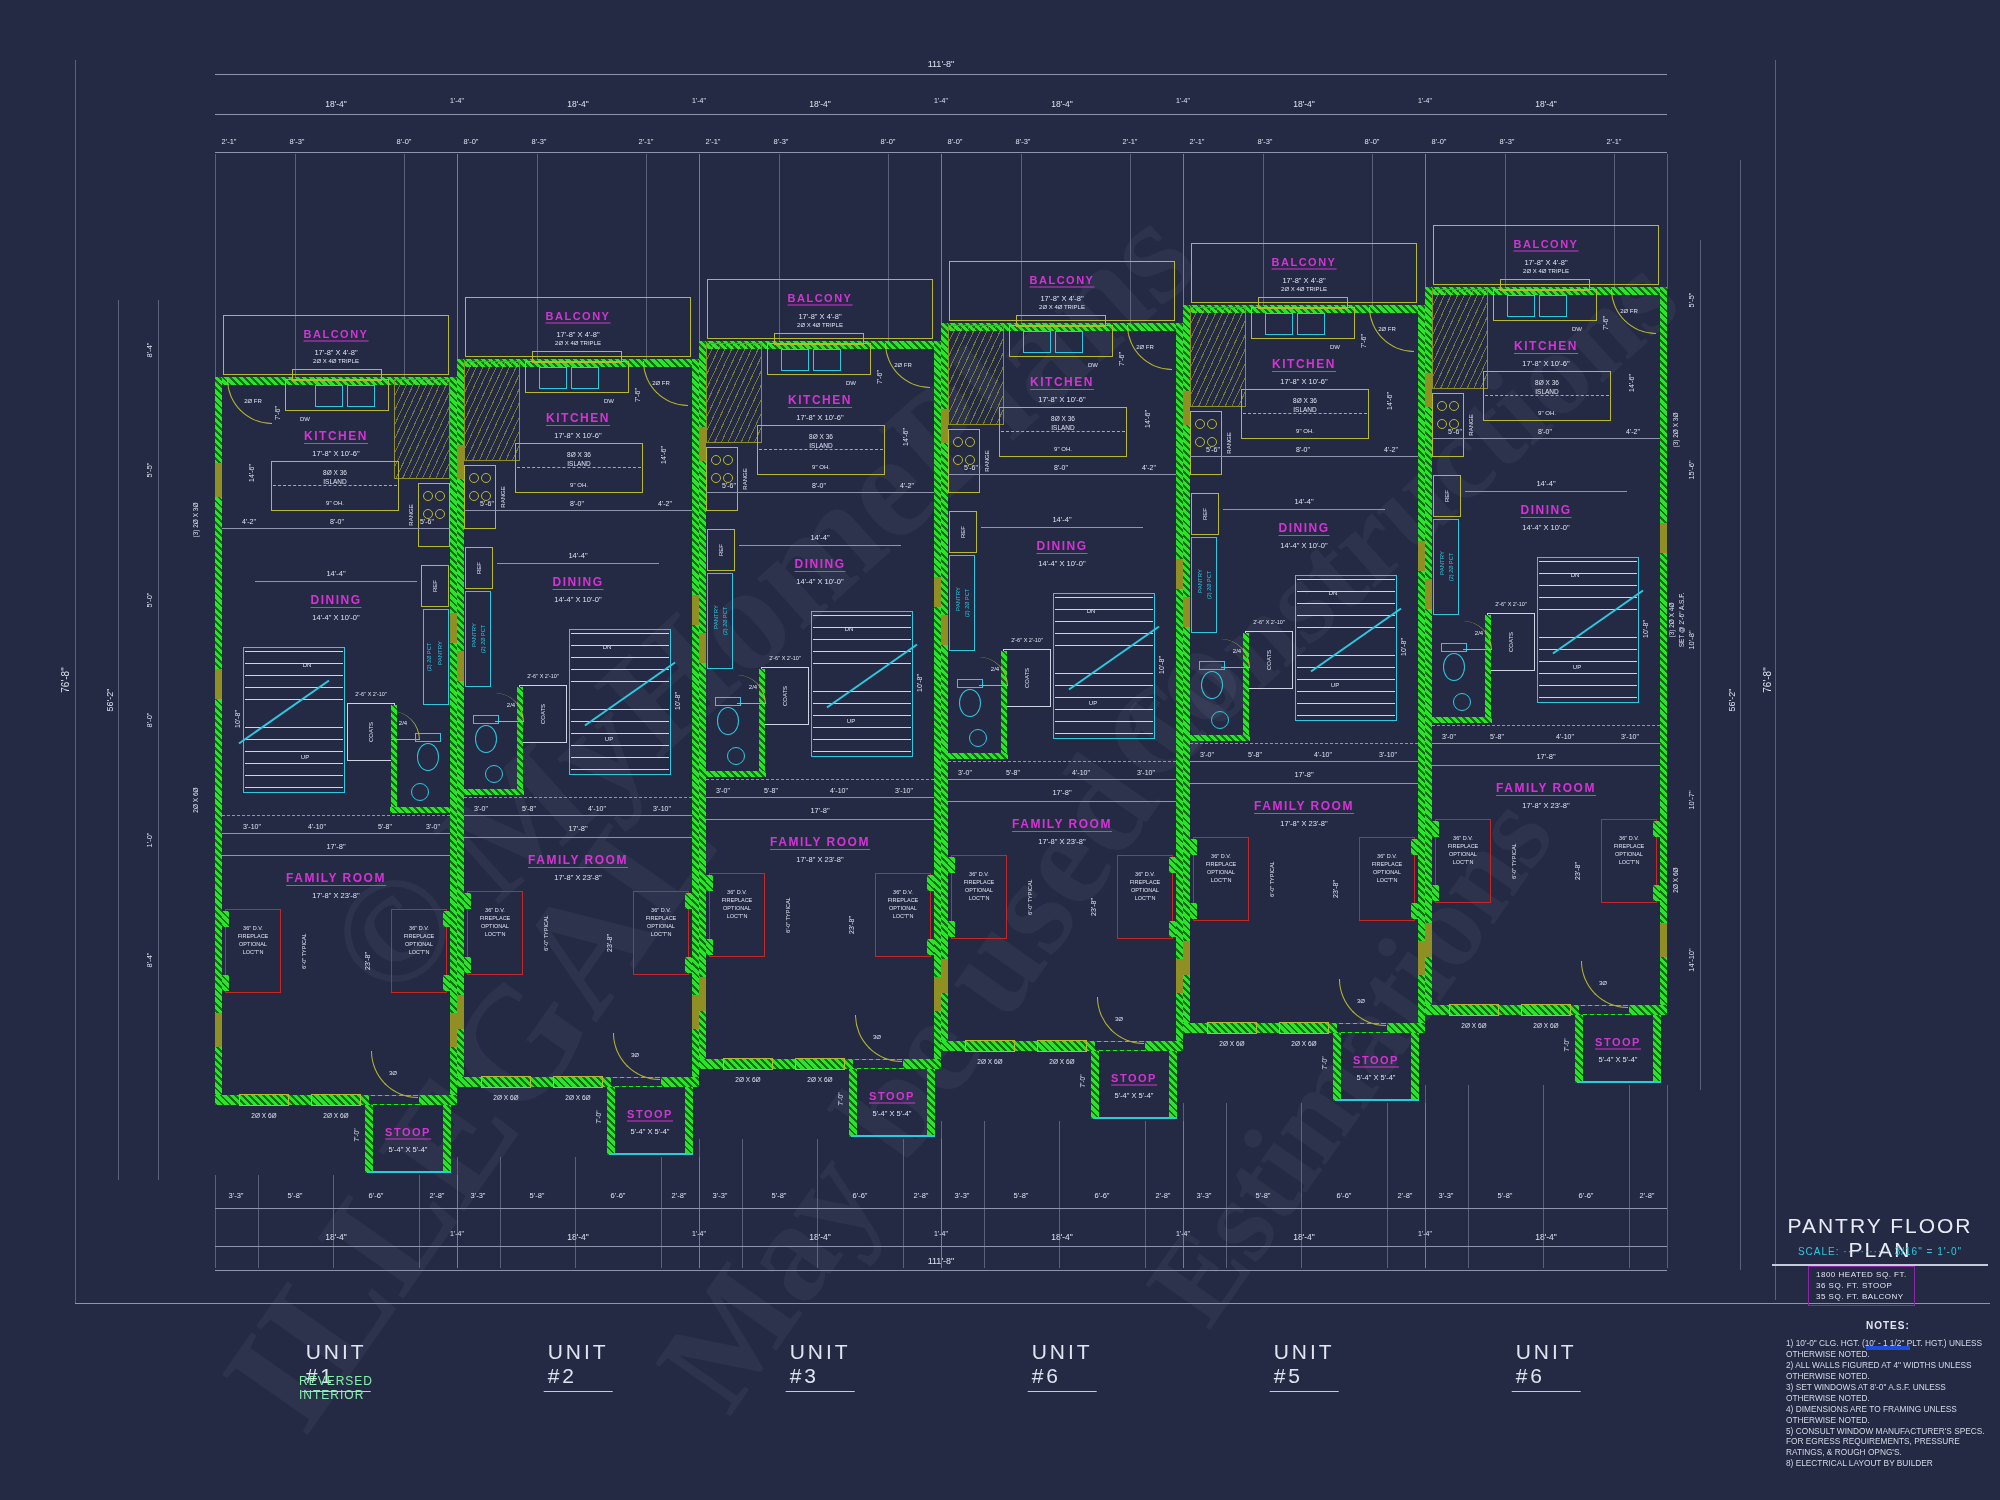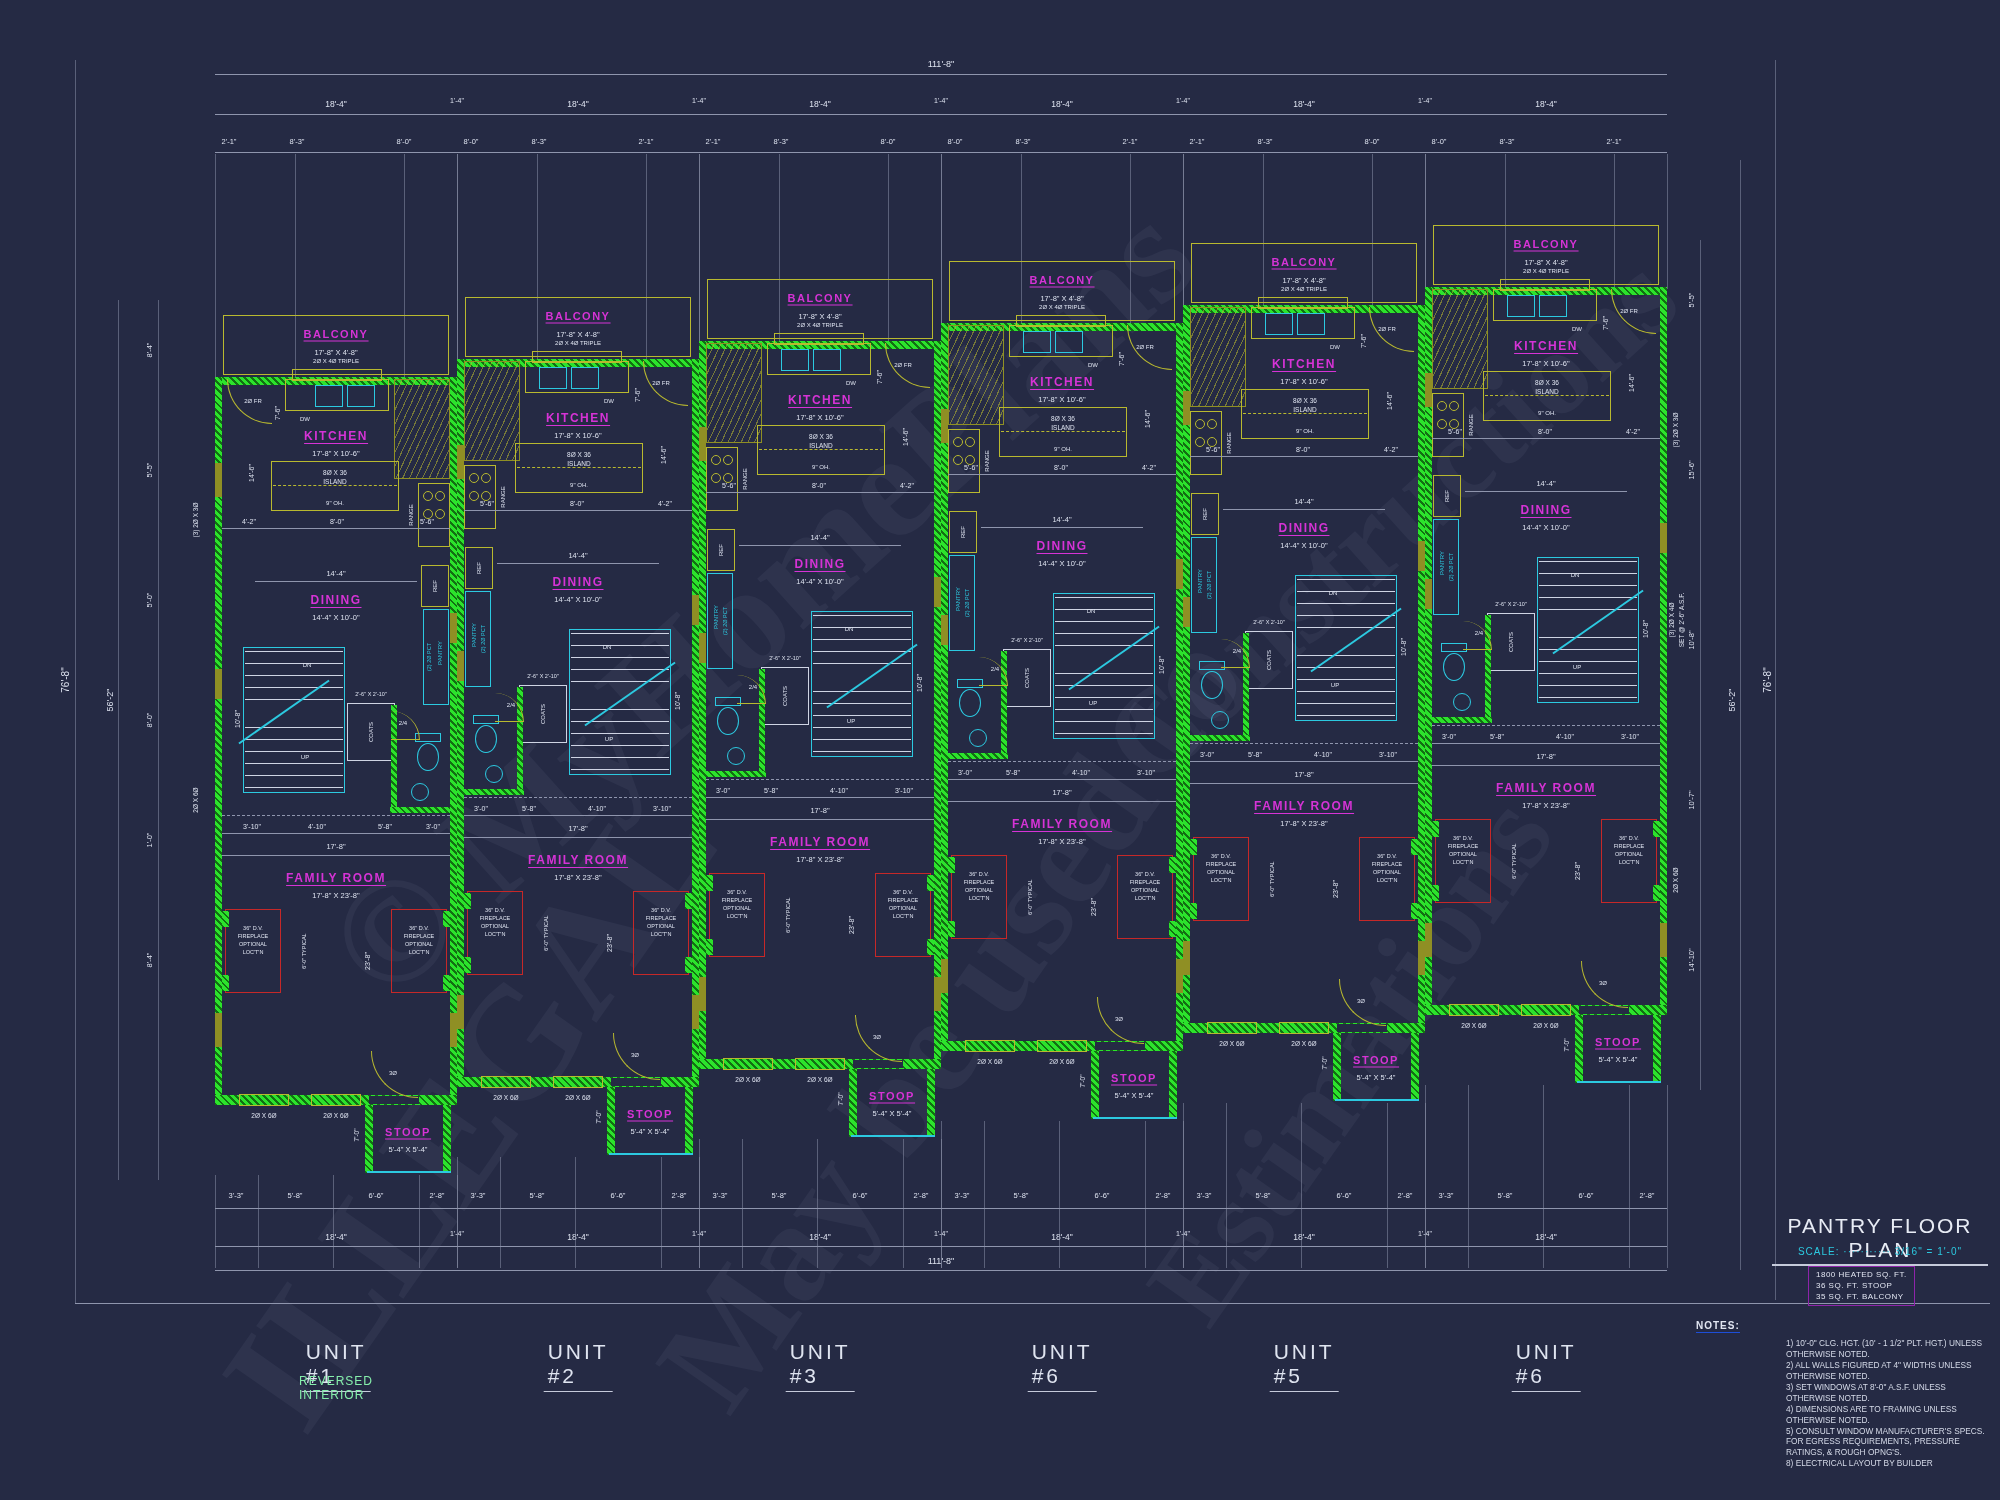--- a/index.html
+++ b/index.html
@@ -26,22 +26,22 @@
   .dashw{border-top:1px dashed #8f95ad;height:0;}
   .burner{border:1px solid #b9b92f;border-radius:50%;box-sizing:border-box;}
   .wm{position:absolute;color:#b9c2e0;opacity:.06;font-weight:bold;white-space:nowrap;
       font-family:"Liberation Serif",serif;}
   .tb-title{position:absolute;left:1772px;top:1214px;width:216px;text-align:center;font-size:21px;
             letter-spacing:2px;color:#e8ecf5;border-bottom:2px solid #c6cbdb;padding-bottom:2px;}
   .tb-scale{position:absolute;left:1772px;top:1246px;width:216px;text-align:center;font-size:10px;
             color:#2cc9e0;letter-spacing:1px;}
   .tb-areas{position:absolute;left:1808px;top:1266px;border:1.5px solid #8e24aa;color:#e2e6f2;
             font-size:8px;line-height:1.35;padding:3px 7px;letter-spacing:.5px;}
-  .tb-notes-title{position:absolute;left:1696px;top:1320px;font-size:10px;font-weight:bold;color:#e2e6f2;
-                  border-bottom:1px solid #1d4ed8;padding-bottom:1px;letter-spacing:1px;}
+  .tb-notes-title{position:absolute;left:1866px;top:1320px;font-size:10px;font-weight:bold;color:#e2e6f2;
+                  border-bottom:4px solid #1d4ed8;padding-bottom:15px;letter-spacing:1px;}
   .tb-notes{position:absolute;left:1786px;top:1338px;width:212px;color:#d5dae8;font-size:8.3px;line-height:1.32;}
   .unit-label{position:absolute;transform:translate(-50%,0);font-size:21px;letter-spacing:3px;color:#dfe4f0;
               border-bottom:1.5px solid #c6cbdb;padding:0 4px 3px;}
   .unit-sub{position:absolute;transform:translate(-50%,0);font-size:12px;letter-spacing:1px;color:#86efac;}
 </style>
 </head>
 <body>
 
 <div class="sheet">
   <div id="wm" class="abs">

